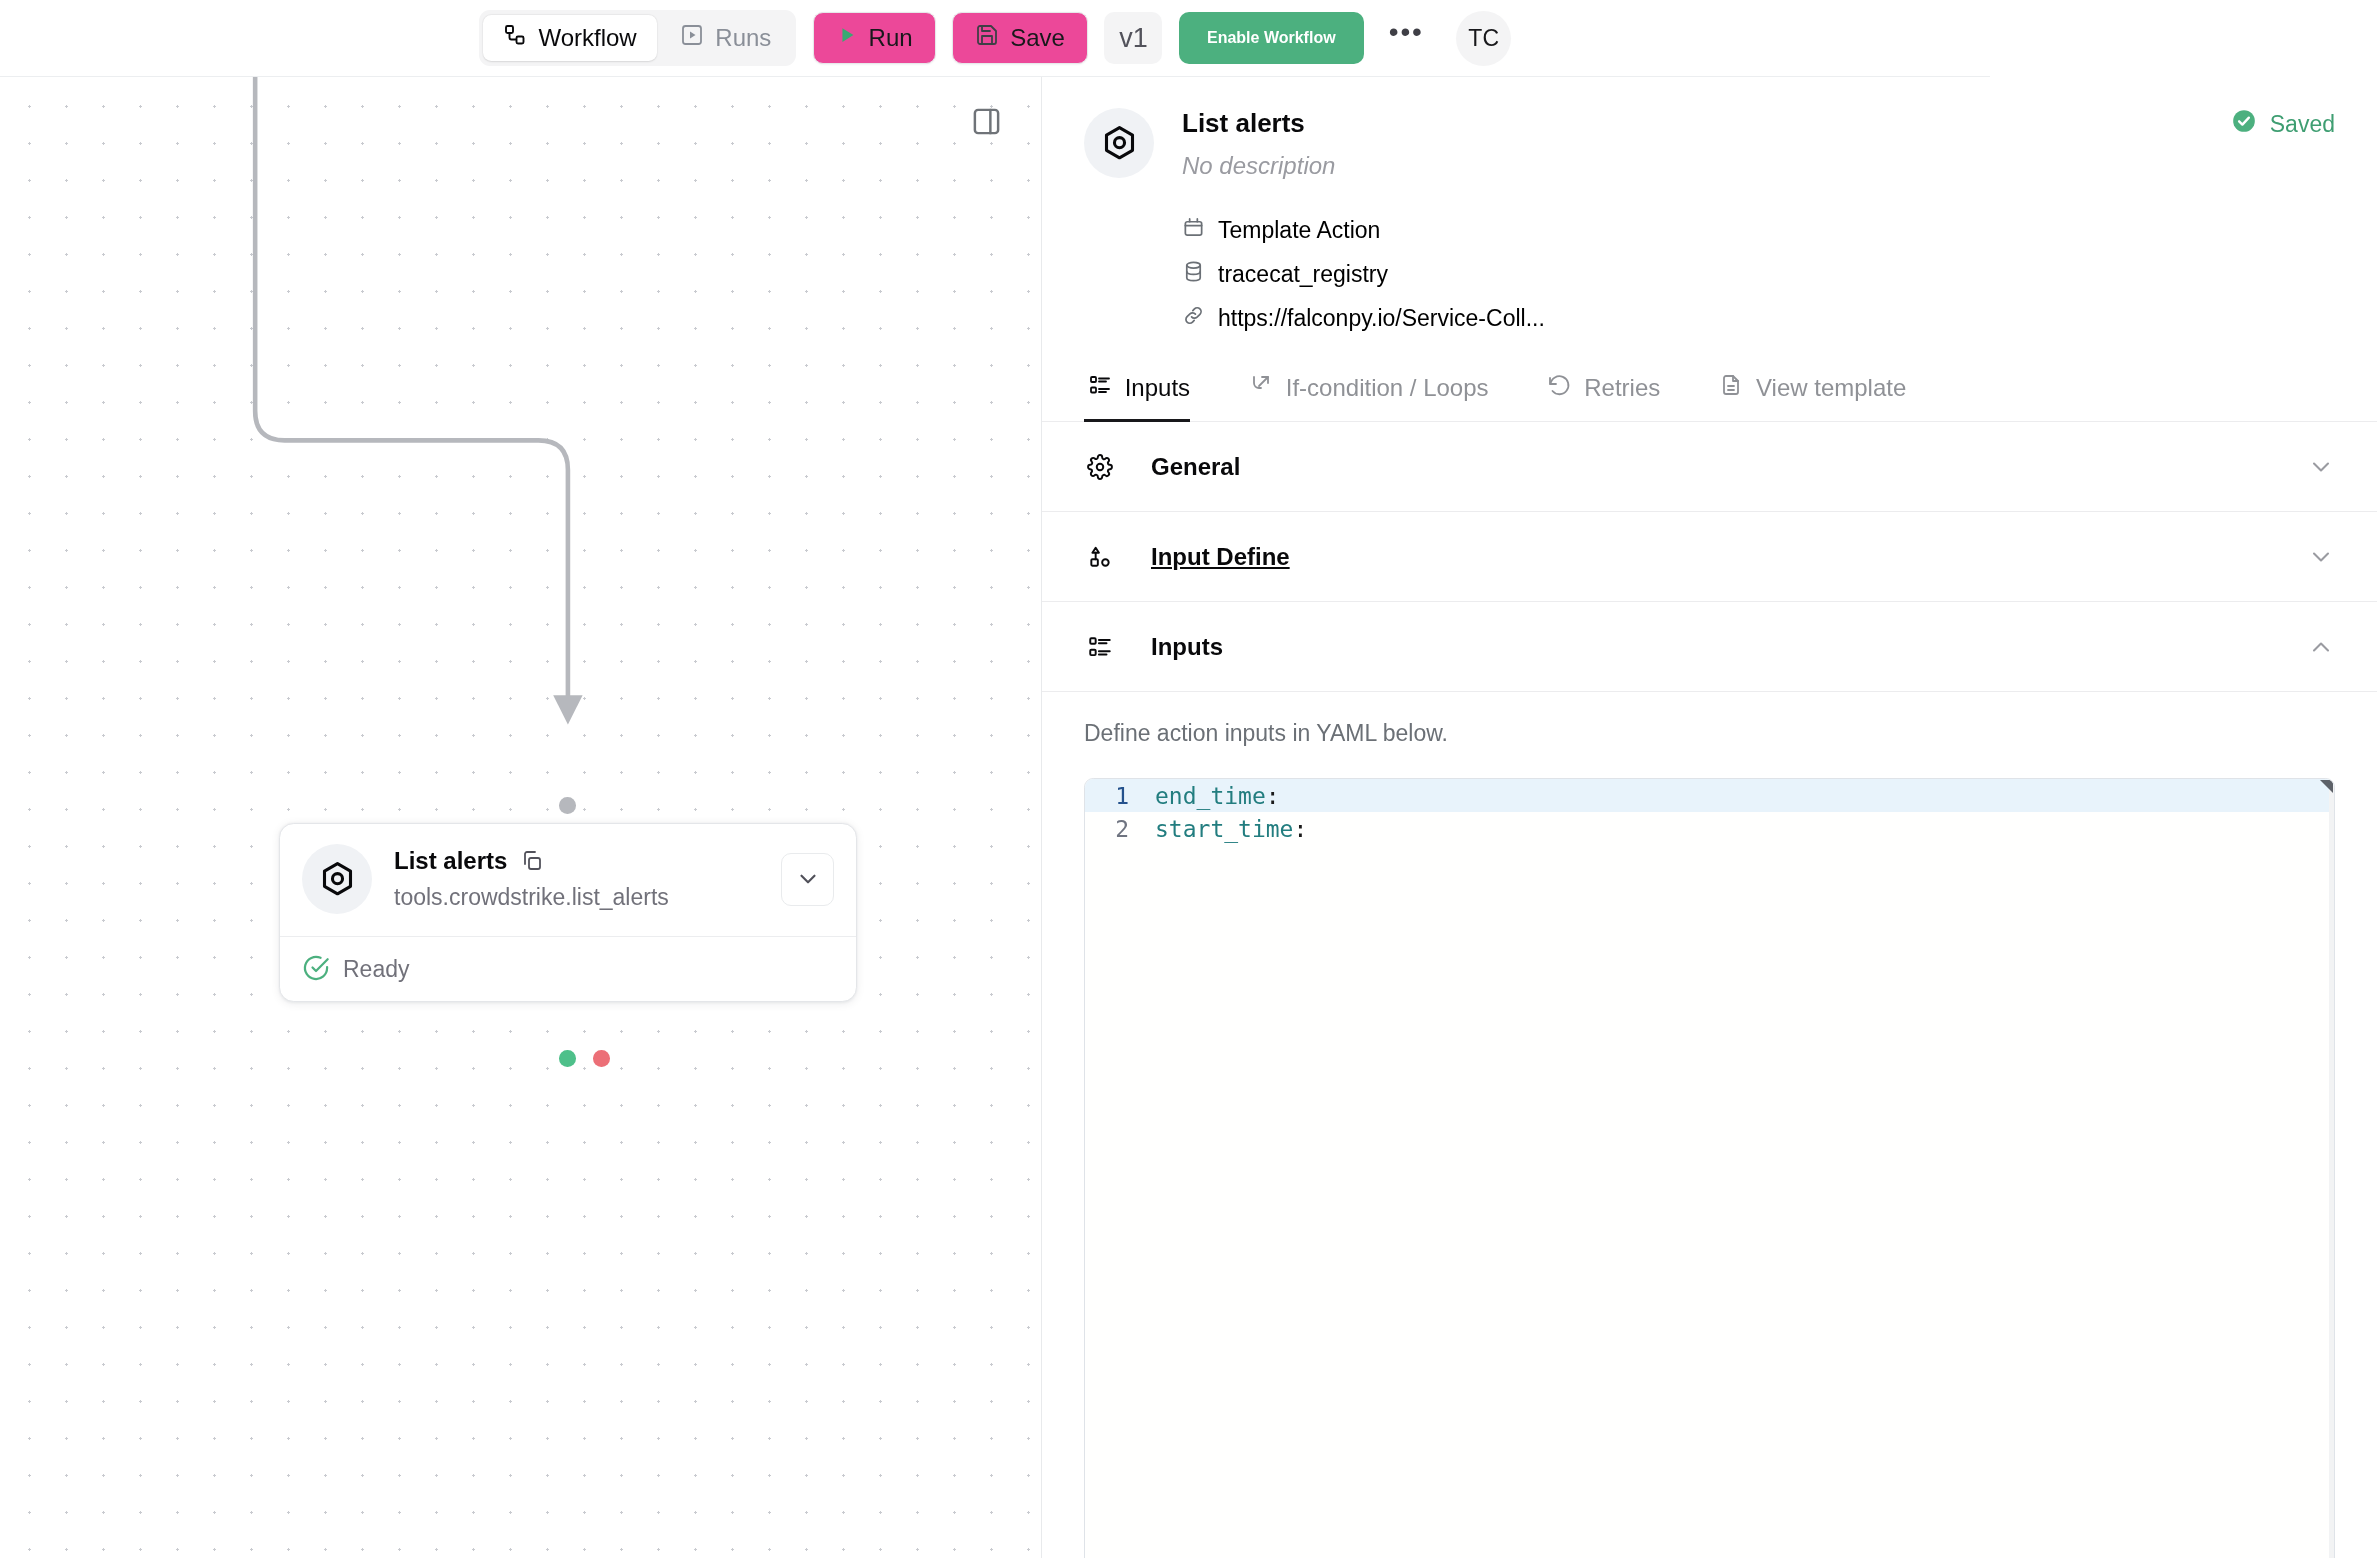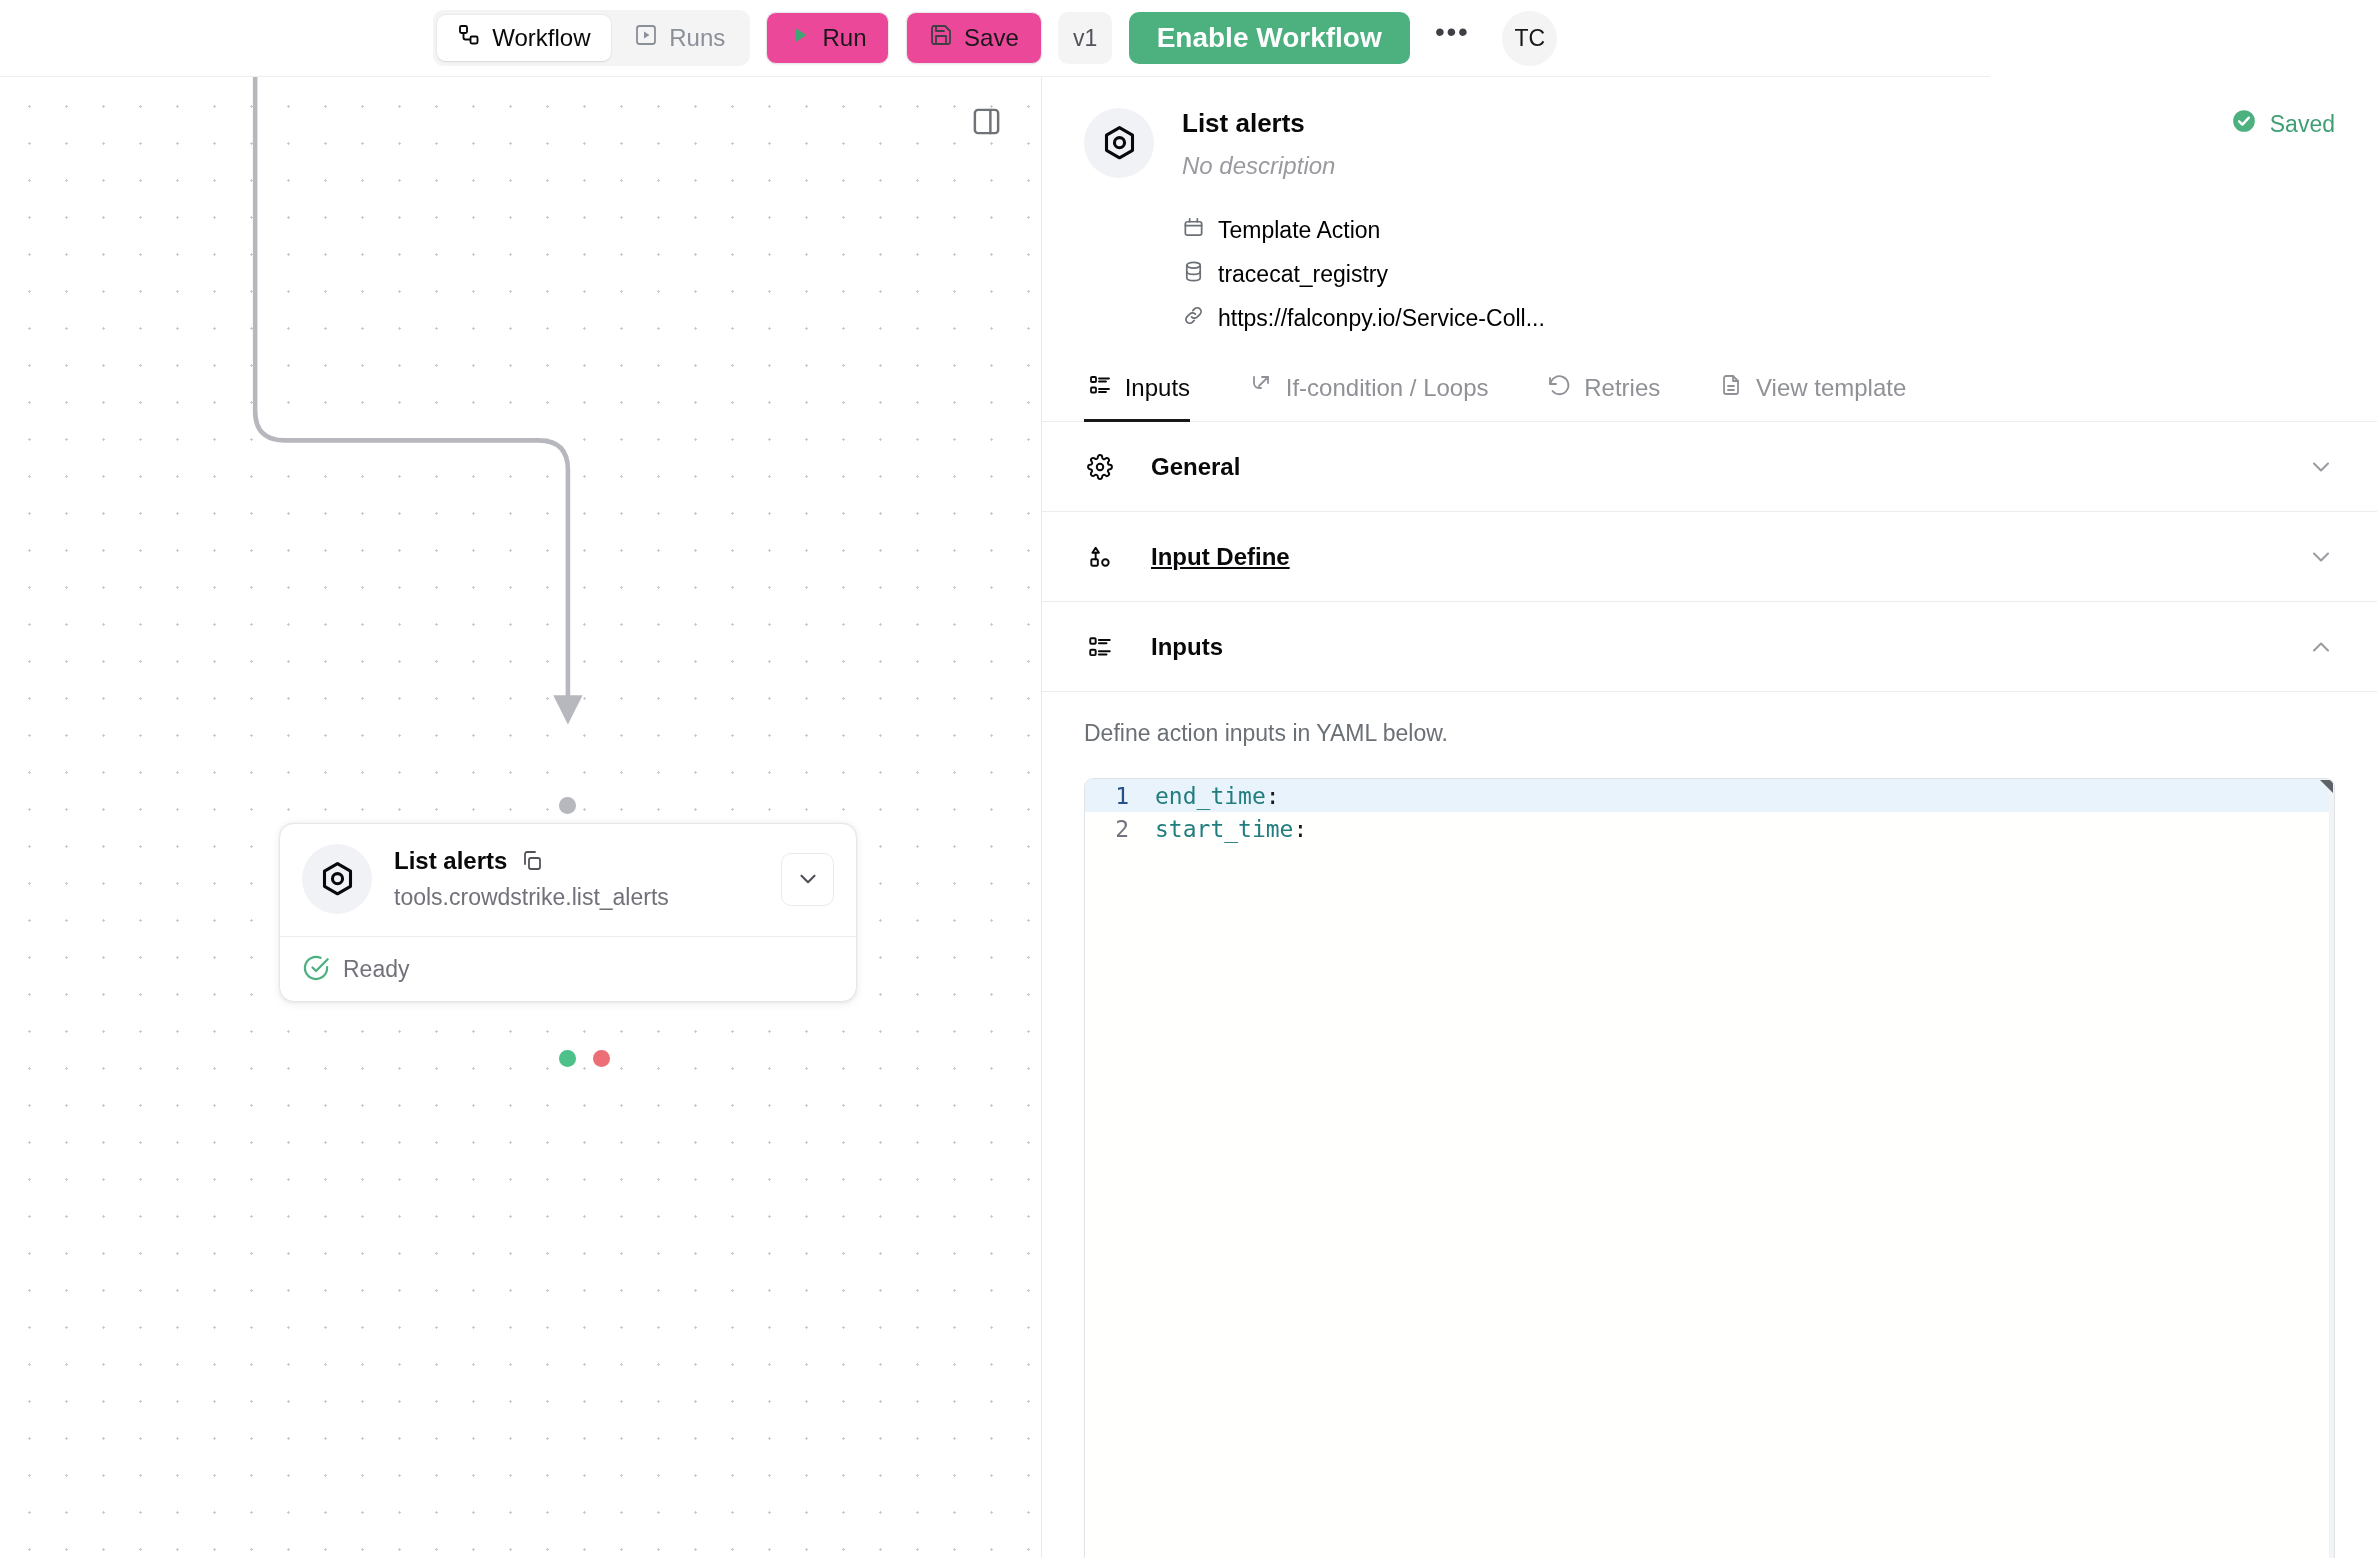--- a/index.html
+++ b/index.html
@@ -47,28 +47,28 @@
     border: 0.9px solid #e7e8ea;
     border-radius: 10px;
     font-size: 24px; color: #18181b;
     cursor: pointer; white-space: nowrap;
     box-shadow: 0 0.9px 1.8px rgba(16,24,40,.05);
   }
   .version-badge {
     display: flex; align-items: center; justify-content: center;
     height: 52px; min-width: 52px; padding: 0 14.7px;
     background: #f4f4f5; border-radius: 10px;
-    font-size: 23px; color: #52525b;
+    font-size: 27px; color: #52525b;
     cursor: pointer;
   }
   .btn-primary {
     display: flex; align-items: center; justify-content: center;
     height: 52px; padding: 0 28px;
     background: #4cb07f; border-radius: 10px;
-    font-size: 28px; font-weight: bold; color: #ffffff;
+    font-size: 16px; font-weight: bold; color: #ffffff;
     cursor: pointer; white-space: nowrap;
   }
   .dots-btn {
     width: 52px; height: 52px;
     display: flex; align-items: center; justify-content: center;
     border-radius: 10px; cursor: pointer;
     font-size: 28px; color: #3f3f46; letter-spacing: 1.8px;
     padding-bottom: 13px;
   }
   .avatar {

